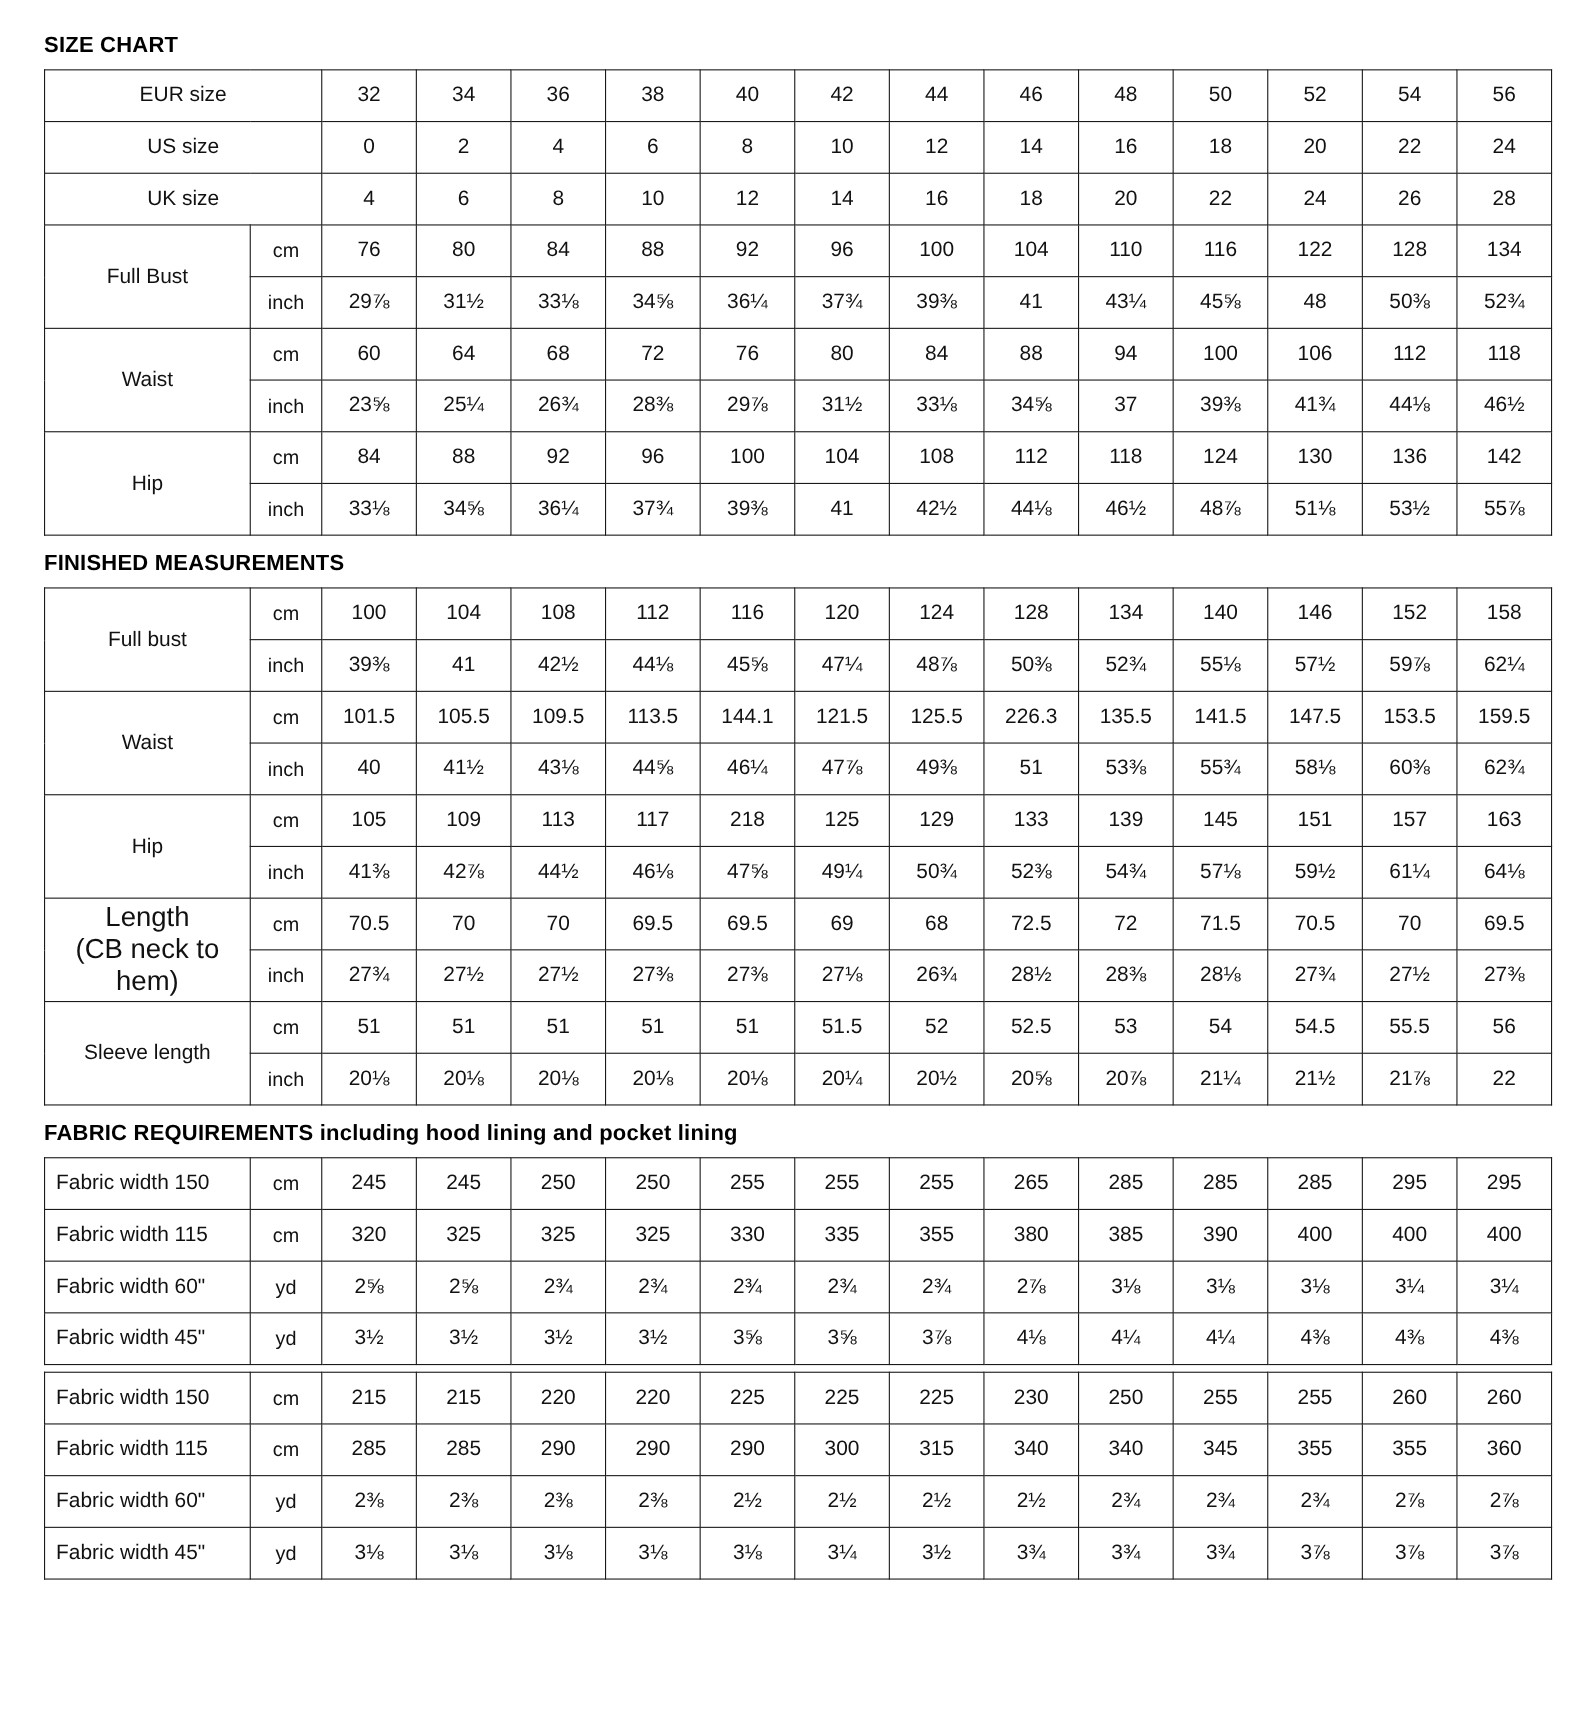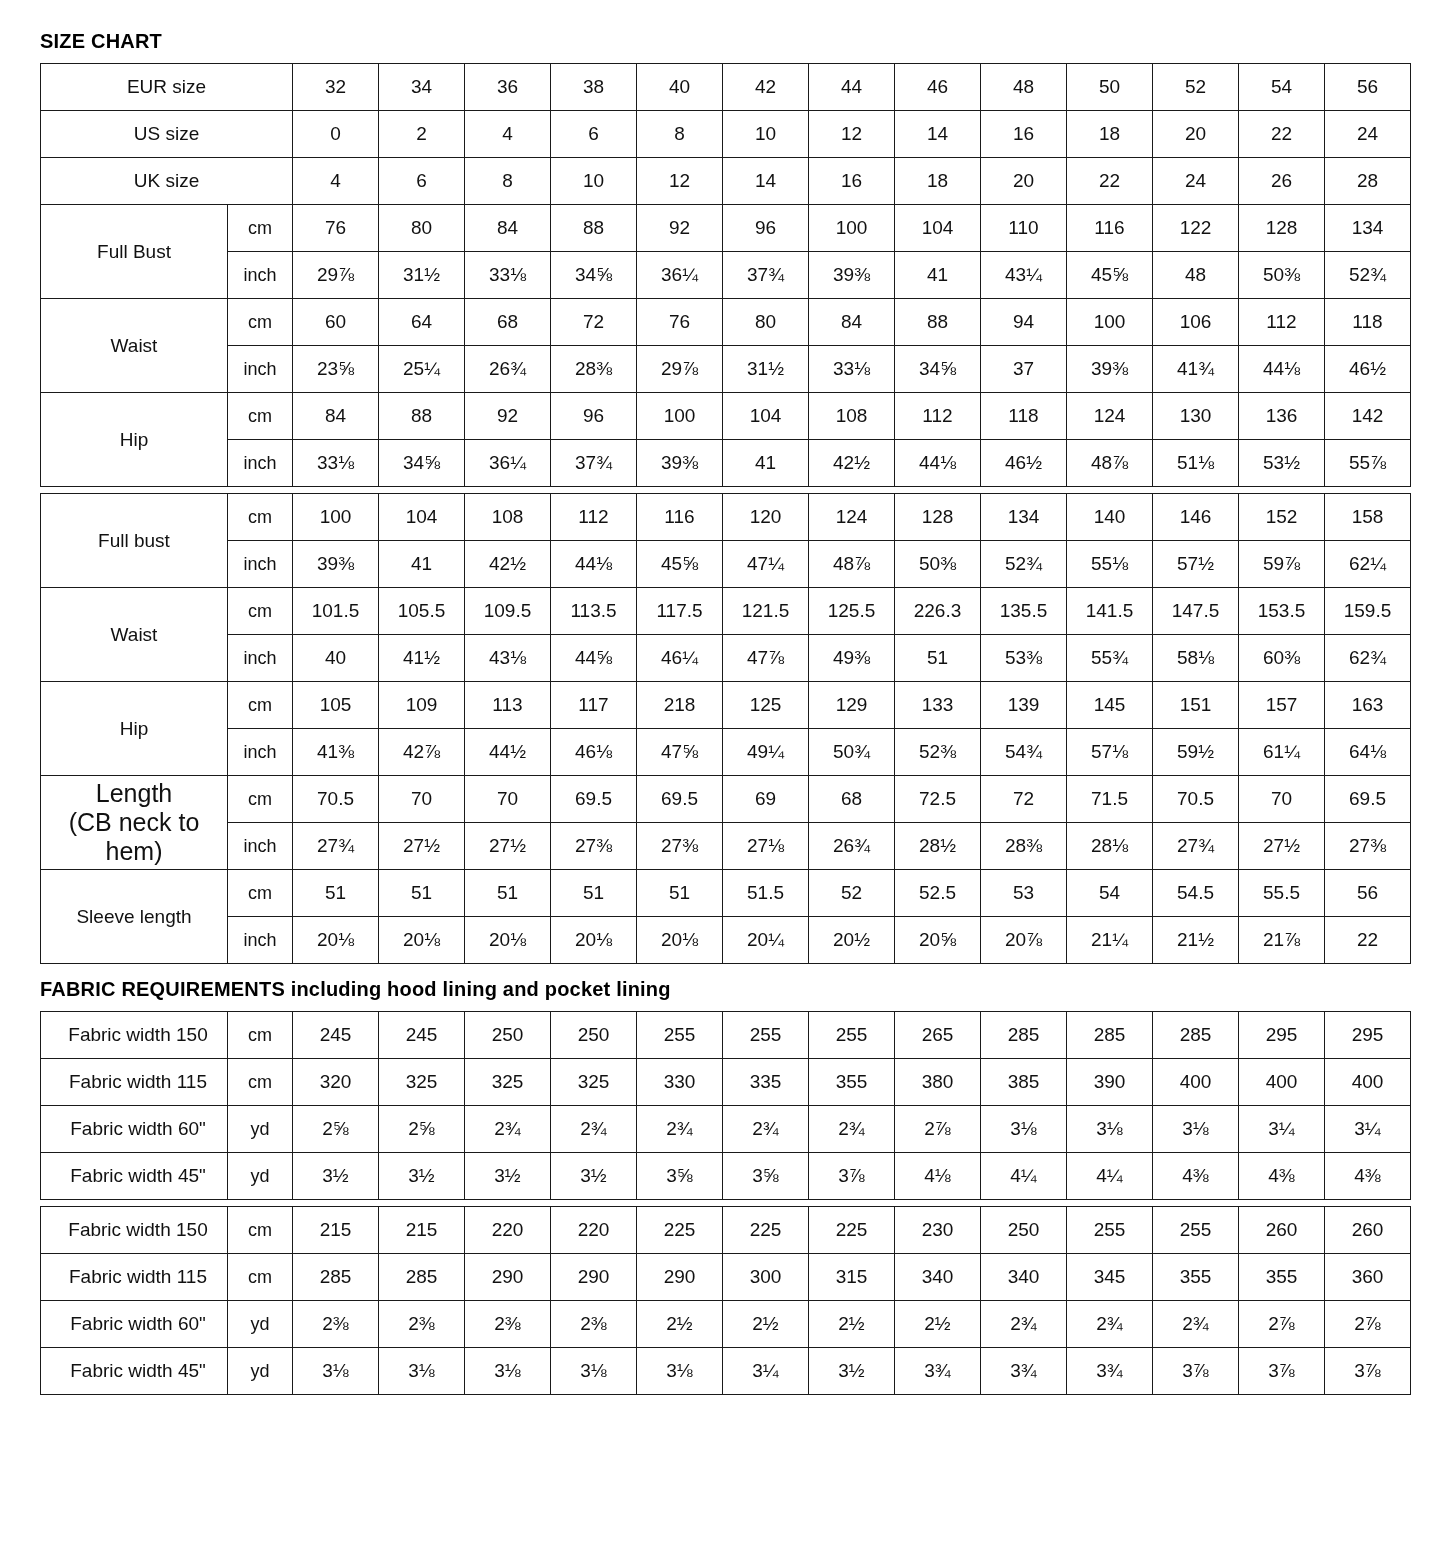--- a/index.html
+++ b/index.html
@@ -43,21 +43,21 @@
     box-sizing: border-box;
     overflow: hidden;
     white-space: nowrap;
   }
   
   td.rowlabel {
     text-align: center;
     font-size: 19px;
   }
   td.rowlabel.left {
-    text-align: center;
+    text-align: left;
     padding-left: 10px;
   }
   td.unit {
     font-size: 18px;
   }
   td.twoline {
     line-height: 1.15;
     white-space: normal;
     font-size: 25px;
   }
@@ -230,20 +230,21 @@
         <td>44⅛</td>
         <td>46½</td>
         <td>48⅞</td>
         <td>51⅛</td>
         <td>53½</td>
         <td>55⅞</td>
       </tr>
     </tbody>
   </table>
 
+  <h1 class="section-title spaced">FINISHED MEASUREMENTS</h1>
   <table>
     <colgroup>
       <col style="width:187px">
         <col style="width:65px">
       <col style="width:86px">
         <col style="width:86px">
         <col style="width:86px">
         <col style="width:86px">
       <col style="width:86px">
         <col style="width:86px">
@@ -289,21 +290,21 @@
         <td>59⅞</td>
         <td>62¼</td>
       </tr>
       <tr>
         <td class="rowlabel" rowspan="2">Waist</td>
         <td class="unit">cm</td>
         <td>101.5</td>
         <td>105.5</td>
         <td>109.5</td>
         <td>113.5</td>
-        <td>117.5</td>
+        <td>144.1</td>
         <td>121.5</td>
         <td>125.5</td>
         <td>226.3</td>
         <td>135.5</td>
         <td>141.5</td>
         <td>147.5</td>
         <td>153.5</td>
         <td>159.5</td>
       </tr>
       <tr>

